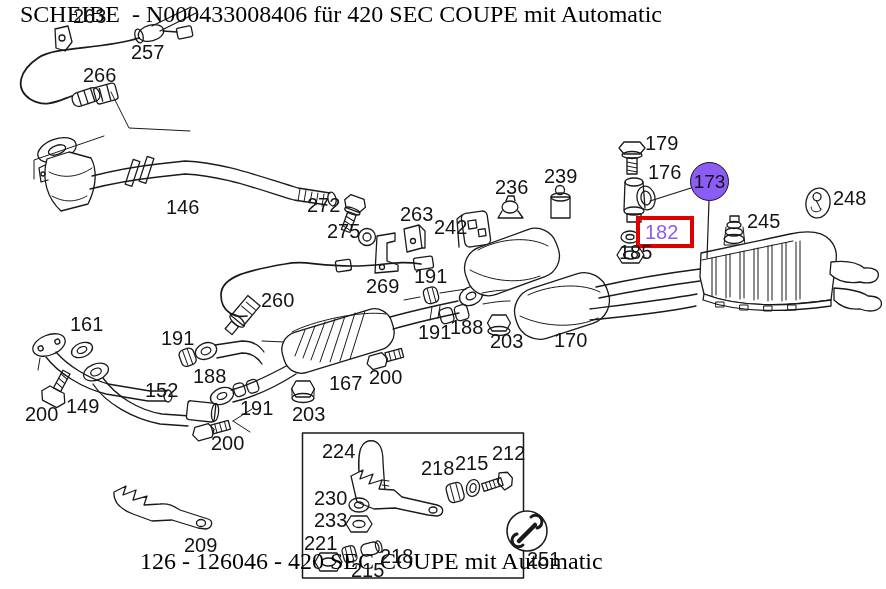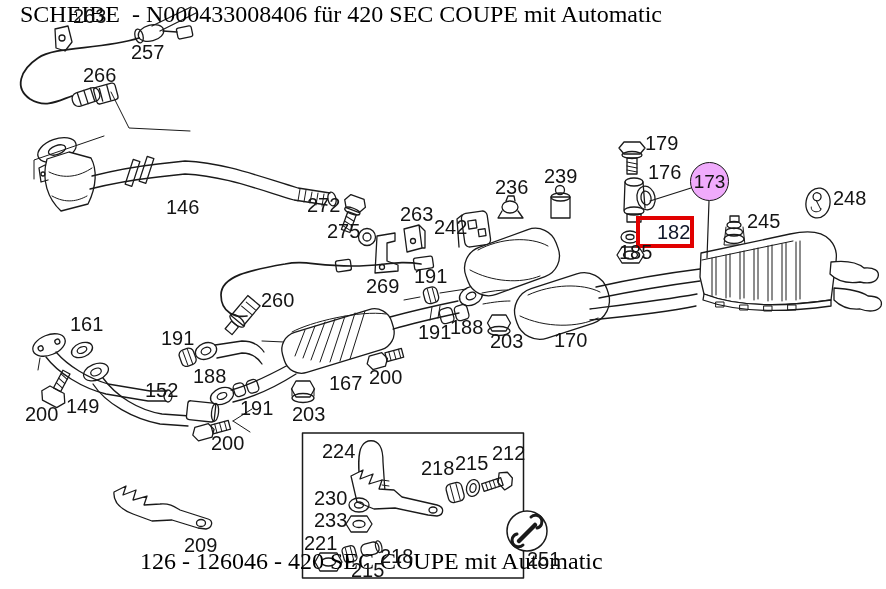--- a/index.html
+++ b/index.html
@@ -6,24 +6,24 @@
   .stage{position:relative;width:886px;height:589px;background:#fff;overflow:hidden;
          font-family:"Liberation Sans",sans-serif;color:#1a1a1a;}
   .stage svg{position:absolute;left:0;top:0;}
   .pl{position:absolute;font-size:20px;line-height:1.1;color:#141414;white-space:nowrap;}
   .title{position:absolute;left:20px;top:1px;font-family:"Liberation Serif",serif;
          font-size:24px;color:#000;white-space:pre;}
   .footer{position:absolute;left:140px;top:548px;font-family:"Liberation Serif",serif;
           font-size:24px;color:#000;white-space:pre;}
   .hlbox{position:absolute;left:636px;top:216px;width:50px;height:24px;
          border:4px solid #e10000;display:flex;align-items:center;}
-  .hlbox span{font-size:20px;padding-left:17px;color:#0f172a;}
+  .hlbox span{font-size:20px;padding-left:5px;color:#8b5cf6;}
   .balloon{position:absolute;left:690px;top:162px;width:37px;height:37px;border:1.6px solid #141414;
            border-radius:50%;display:flex;align-items:center;justify-content:center;
-           font-size:19px;background:#f0abfc;color:#141414;}
+           font-size:19px;background:#8b5cf6;color:#141414;}
 </style>
 </head>
 <body>
 
 <div class="stage">
 
 <svg width="886" height="589" viewBox="0 0 886 589">
 <g stroke="#1a1a1a" stroke-width="1.3" fill="none" stroke-linecap="round" stroke-linejoin="round">
 
   <g>

